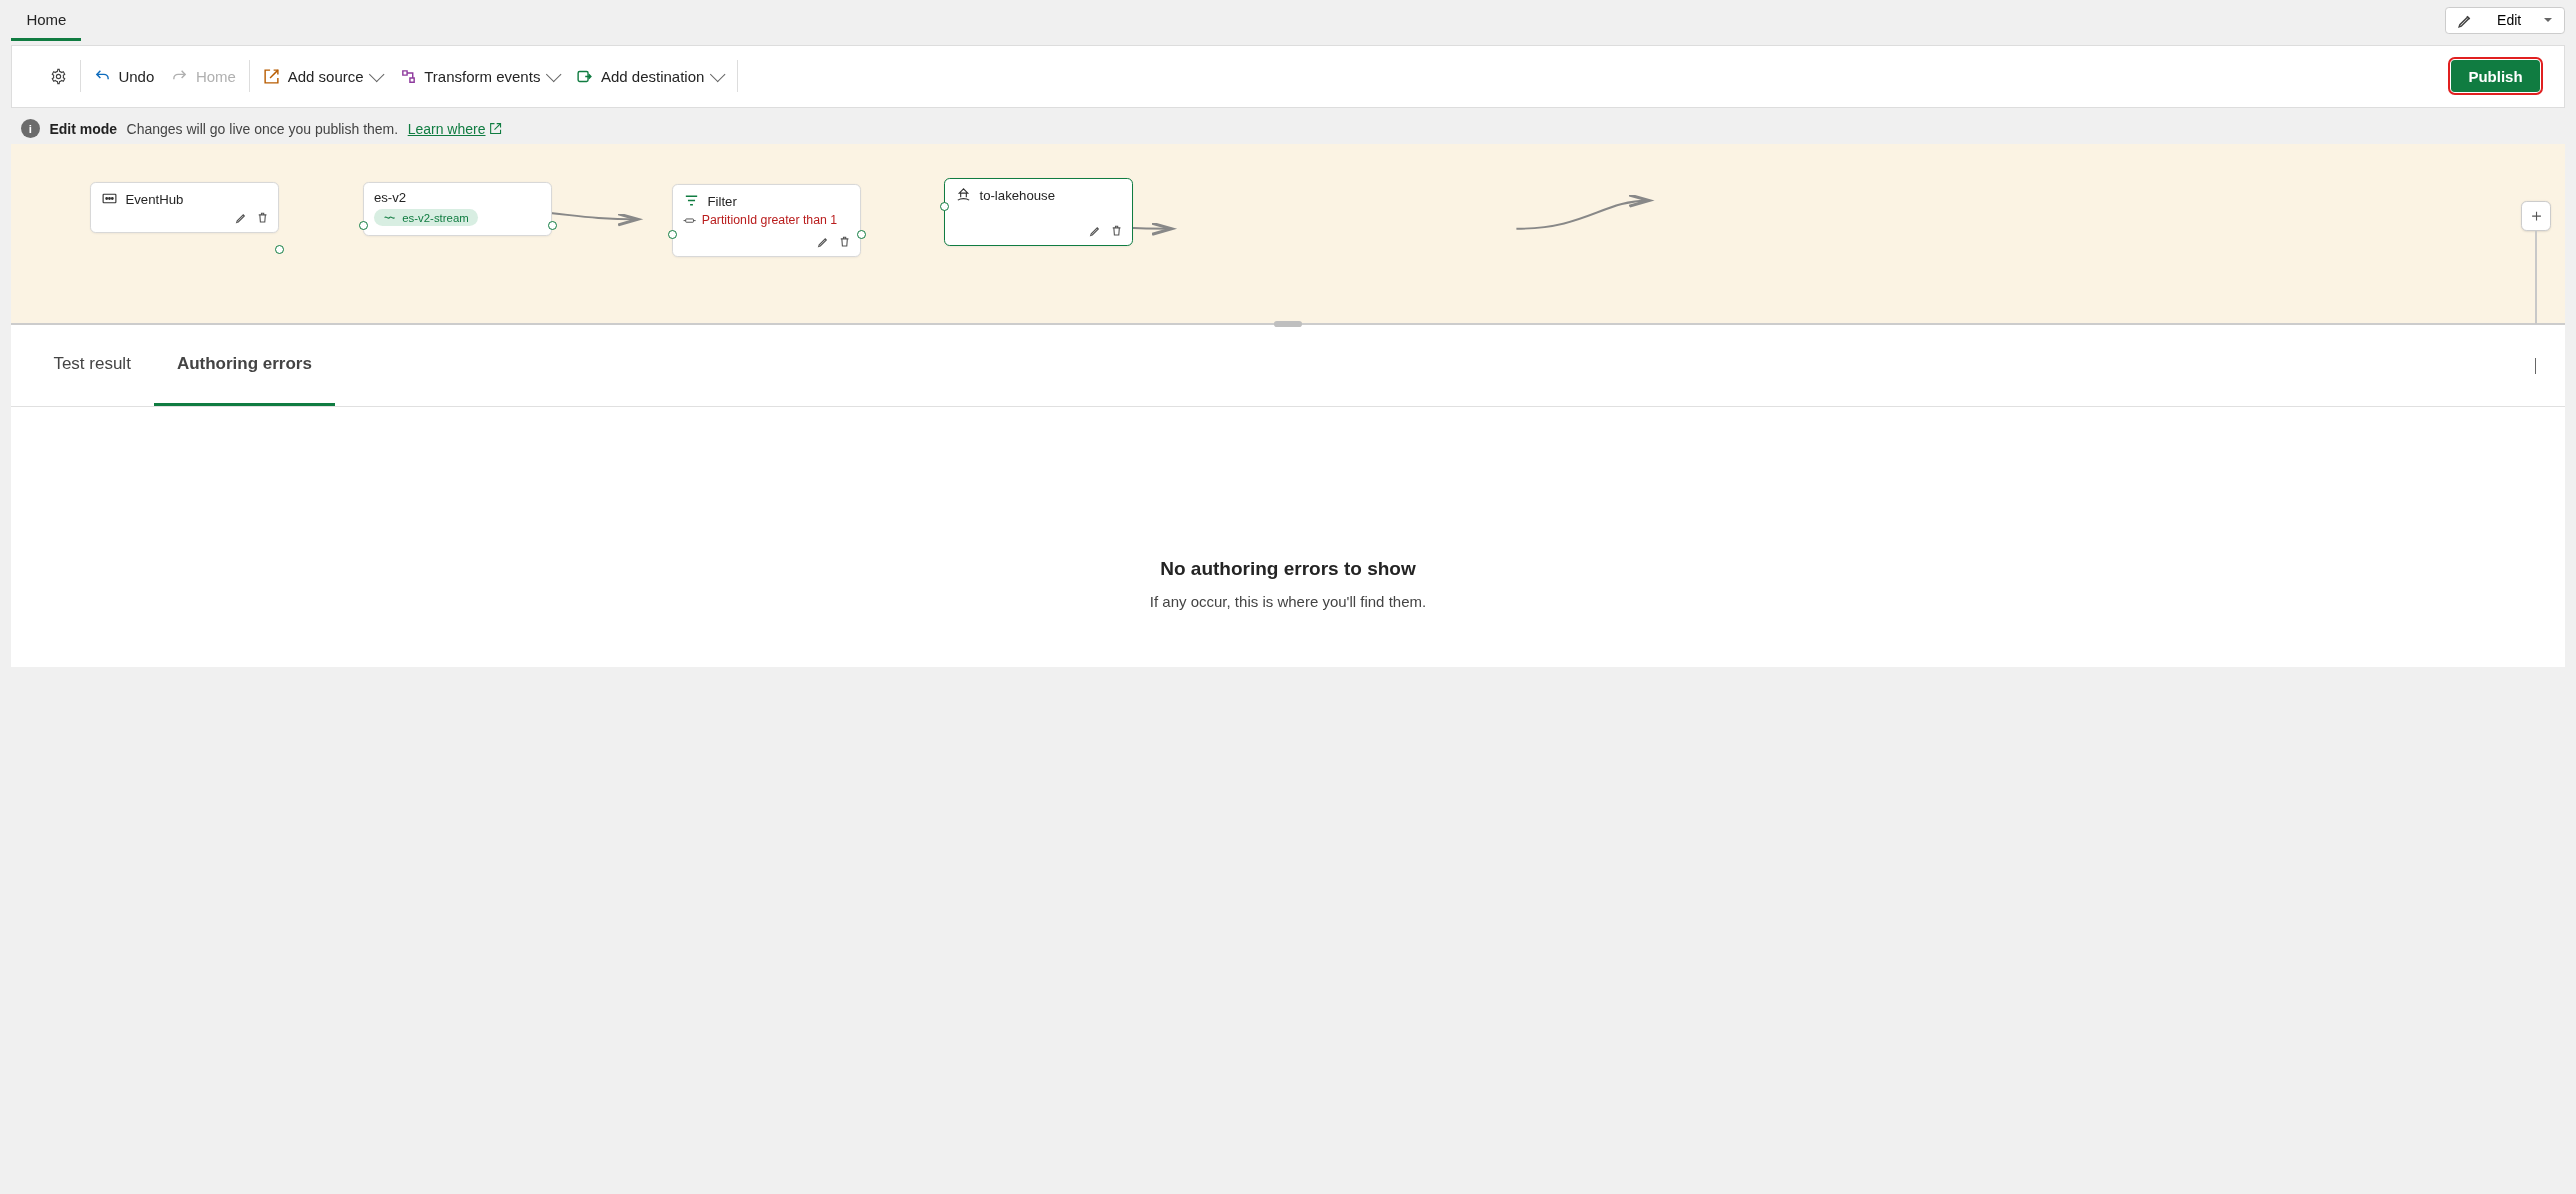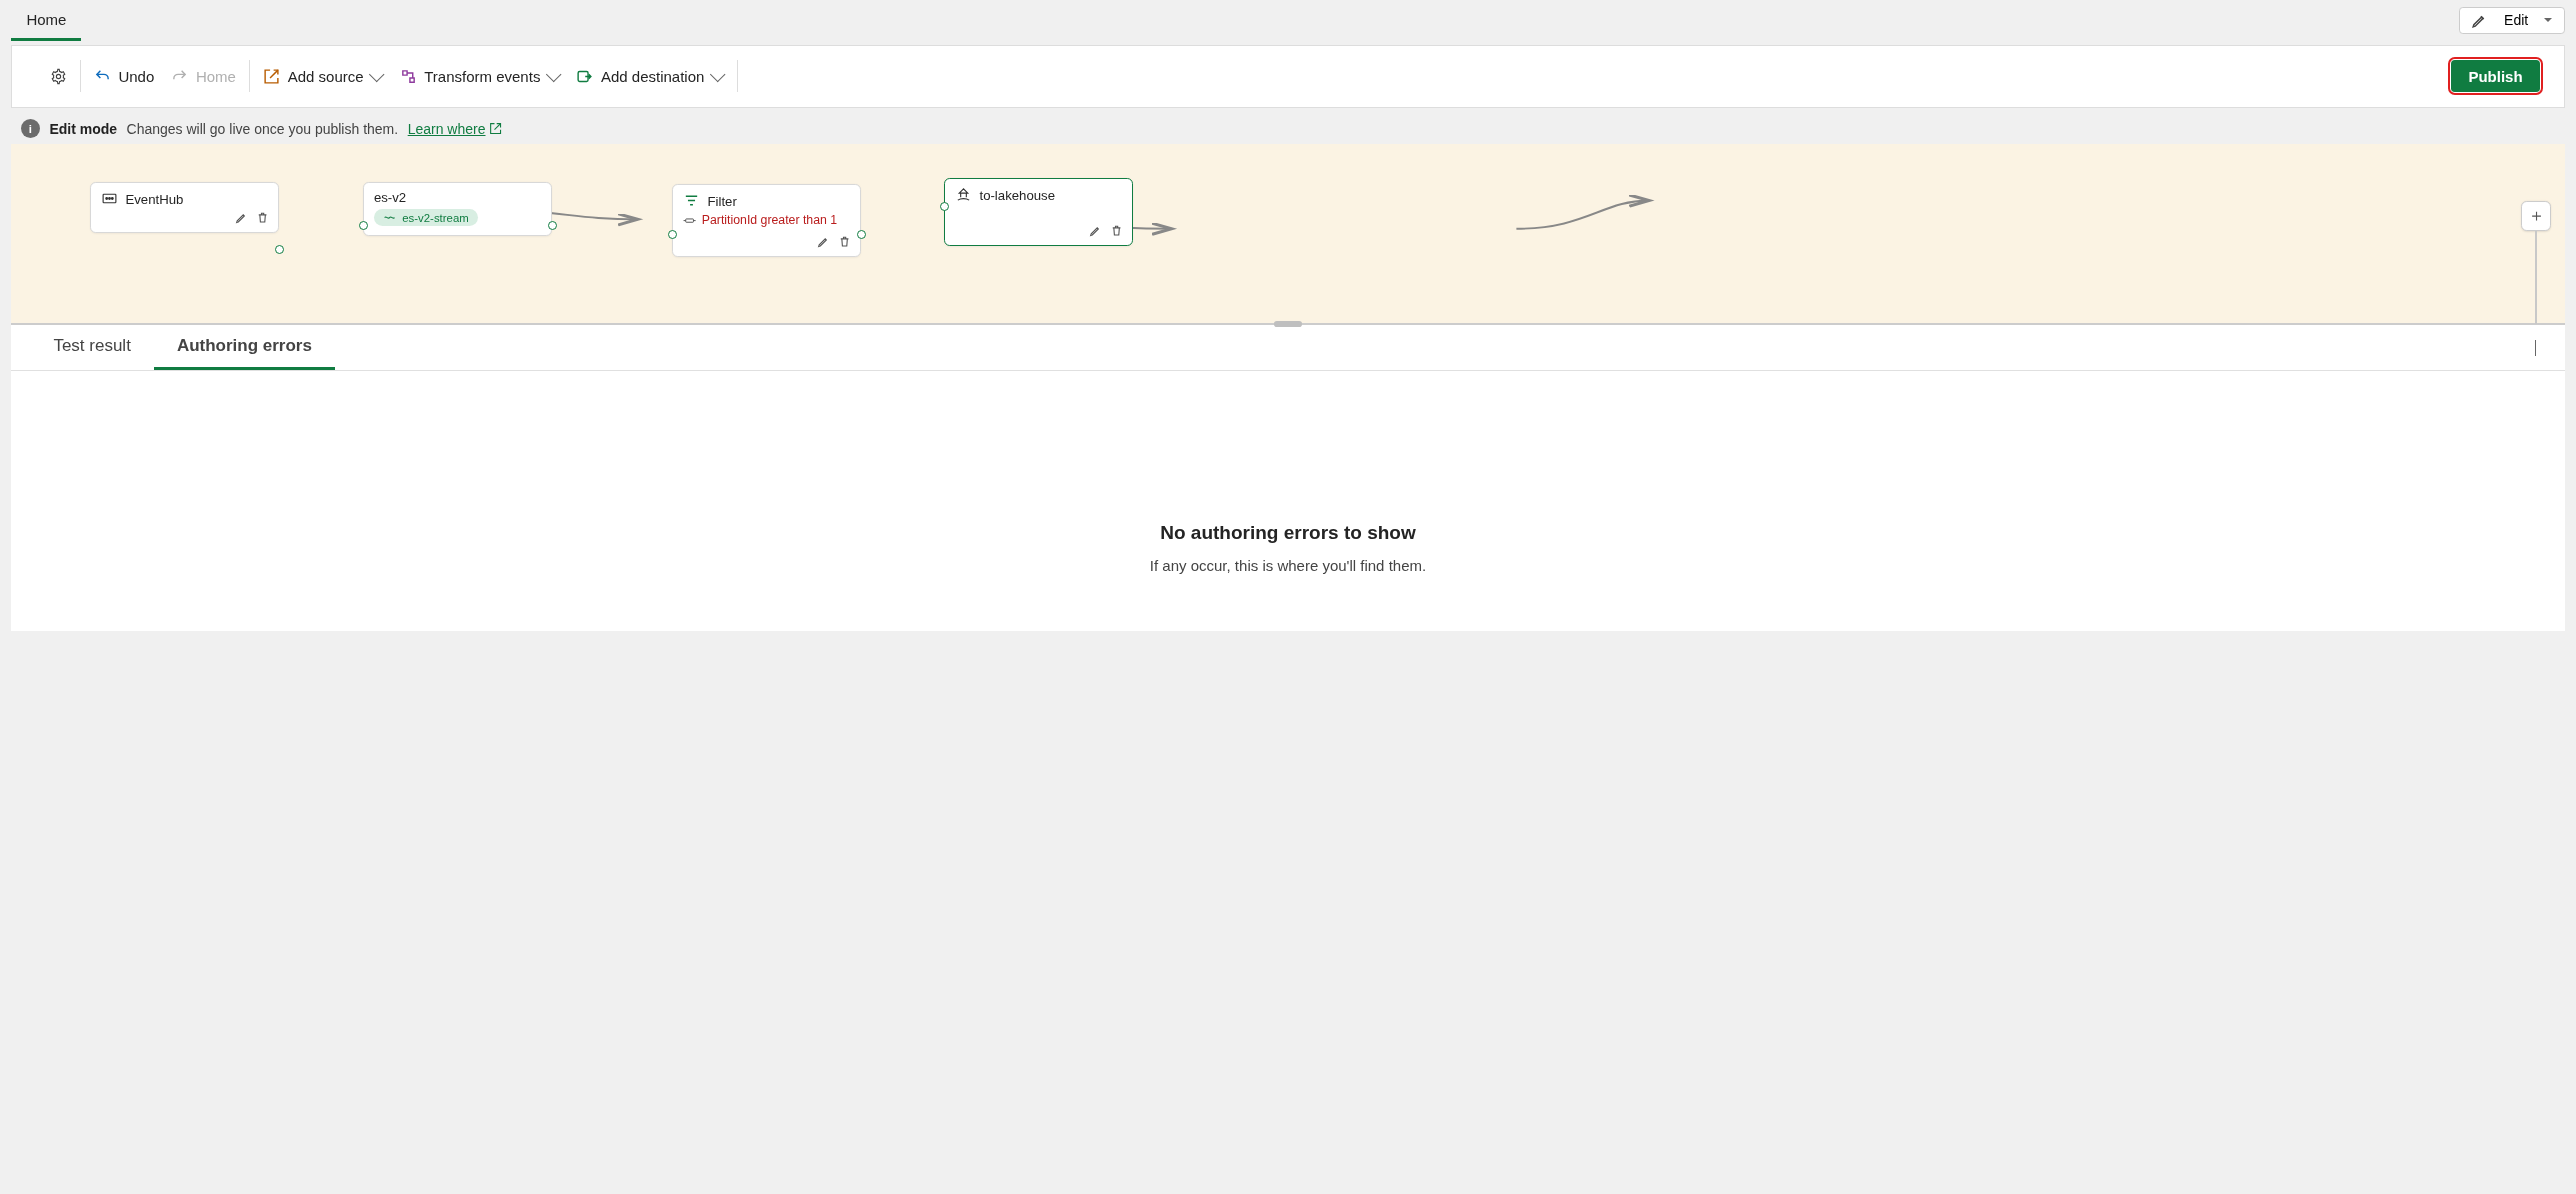--- a/index.html
+++ b/index.html
@@ -3,21 +3,21 @@
 <meta charset="utf-8">
 <style>
   * { box-sizing: border-box; margin: 0; padding: 0; font-family: "Segoe UI", sans-serif; }
   body { background: #f0f0f0; font-size: 13.2px; color: #242424; }
 
   
   .top-tabs { display: flex; align-items: center; justify-content: space-between; padding: 3.8px 11.4px 0 11.4px; }
   .top-tab-list { display: flex; }
   .top-tab { padding: 7.6px 15px 9.5px 15px; font-size: 15px; border-bottom: 3.8px solid transparent; cursor: pointer; }
   .top-tab.active { border-bottom-color: #107c41; font-weight: 400; }
-  .edit-btn { display: flex; align-items: center; gap: 16px; border: 0.9px solid #ccc; border-radius: 3.8px; background: #fff; padding: 3.8px 11.4px; font-size: 14px; cursor: pointer; margin-bottom: 3.8px; }
+  .edit-btn { display: flex; align-items: center; gap: 23px; border: 0.9px solid #ccc; border-radius: 3.8px; background: #fff; padding: 3.8px 11.4px; font-size: 14px; cursor: pointer; margin-bottom: 3.8px; }
   .caret-down { width: 0; height: 0; border-left: 4.7px solid transparent; border-right: 4.7px solid transparent; border-top: 4.7px solid #666; }
 
   
   .toolbar { display: flex; align-items: center; background: #fff; border: 0.9px solid #ddd; border-radius: 0; margin: 3.8px 11.4px 3.8px 11.4px; height: 63px; padding: 0 24px; }
   .tb-group { display: flex; align-items: center; gap: 17px; padding: 0 13.2px; }
   .tb-divider { width: 0.9px; background: #ddd; height: 32px; }
   .tb-item { display: flex; align-items: center; gap: 7.6px; font-size: 15px; cursor: pointer; color: #242424; }
   .tb-item.disabled { color: #b0b0b0; cursor: default; }
   .chev { width: 11.4px; height: 11.4px; border-right: 1.9px solid #666; border-bottom: 1.9px solid #666; transform: rotate(45deg); margin-top: -3.8px; }
   .toolbar-spacer { flex: 1; }
@@ -41,21 +41,21 @@
   .node-actions { display: flex; justify-content: flex-end; gap: 7.6px; padding: 0 9.5px 7.6px 0; color: #555; }
   .port { position: absolute; width: 9.5px; height: 9.5px; border: 1.9px solid #107c41; background: #fff; border-radius: 50%; }
   svg.connectors { position: absolute; left: 0; top: 0; width: 100%; height: 100%; pointer-events: none; }
   .add-fab { position: absolute; right: 13.2px; top: 57px; width: 30px; height: 30px; background: #fff; border: 0.9px solid #ccc; border-radius: 5.7px; display: flex; align-items: center; justify-content: center; font-size: 17px; color: #555; cursor: pointer; box-shadow: 0 0.9px 1.9px rgba(0,0,0,0.1); }
   .drag-handle { position: absolute; bottom: -3.8px; left: 50%; transform: translateX(-50%); width: 28px; height: 5.7px; background: #bfbfbf; border-radius: 2.8px; }
   .stem-line { position: absolute; right: 27.4px; top: 87px; width: 1.9px; height: 93px; background: #c8c8c8; }
 
   
   .bottom-panel { background: #fff; margin: 0 11.4px; border-top: 0.9px solid #ccc; }
   .bp-tabs { display: flex; align-items: center; padding: 0 19px; border-bottom: 0.9px solid #e0e0e0; }
-  .bp-tab { padding: 11px 23px; font-size: 17px; color: #444; cursor: pointer; border-bottom: 3.8px solid transparent; }
+  .bp-tab { padding: 29px 23px; font-size: 17px; color: #444; cursor: pointer; border-bottom: 3.8px solid transparent; }
   .bp-tab.active { font-weight: 600; border-bottom-color: #107c41; }
   .bp-collapse { margin-left: auto; padding: 9.5px; cursor: pointer; }
   .bp-message { text-align: center; padding: 151px 0 57px 0; }
   .bp-title { font-size: 19px; font-weight: 600; margin-bottom: 13.2px; }
   .bp-sub { font-size: 15px; color: #444; }
 
   
   .icon-sm { width: 17px; height: 17px; flex-shrink: 0; }
   .icon-xs { width: 13.2px; height: 13.2px; flex-shrink: 0; }
 </style>

